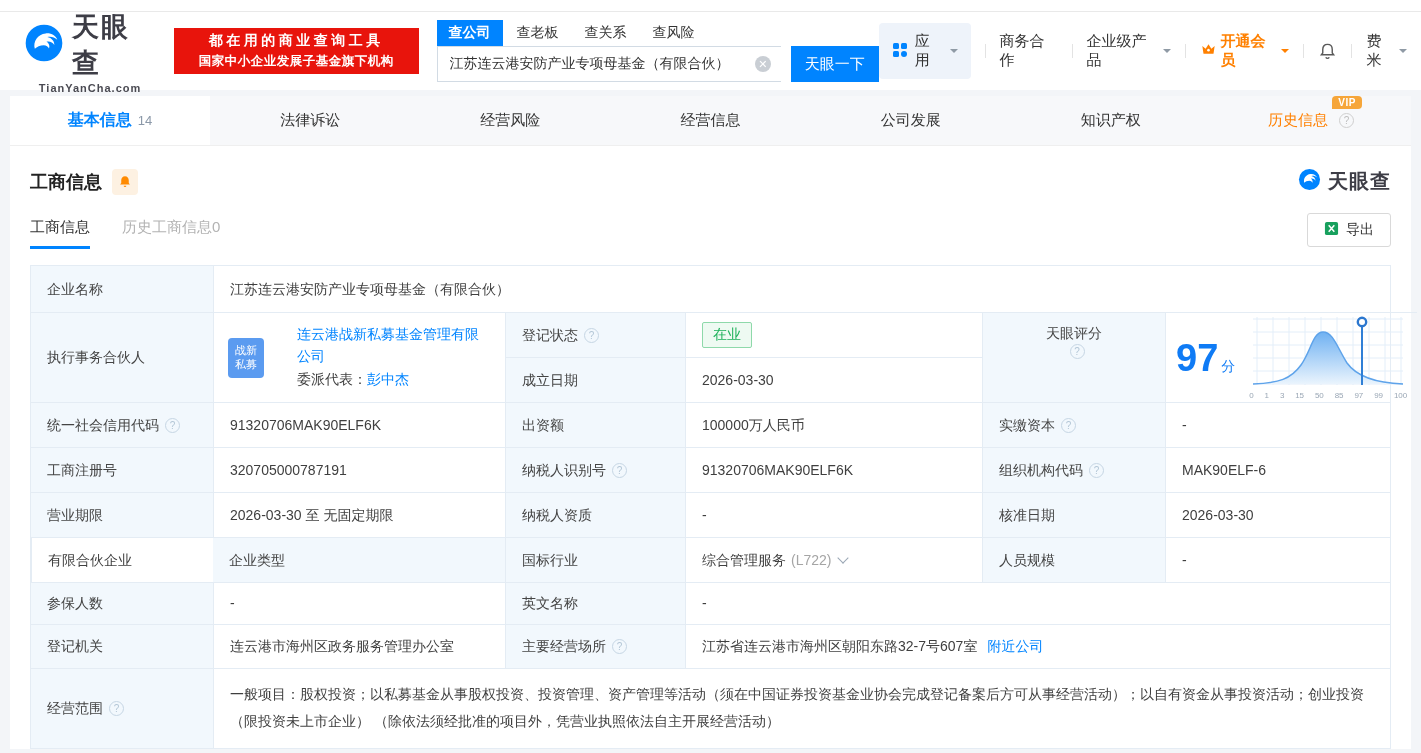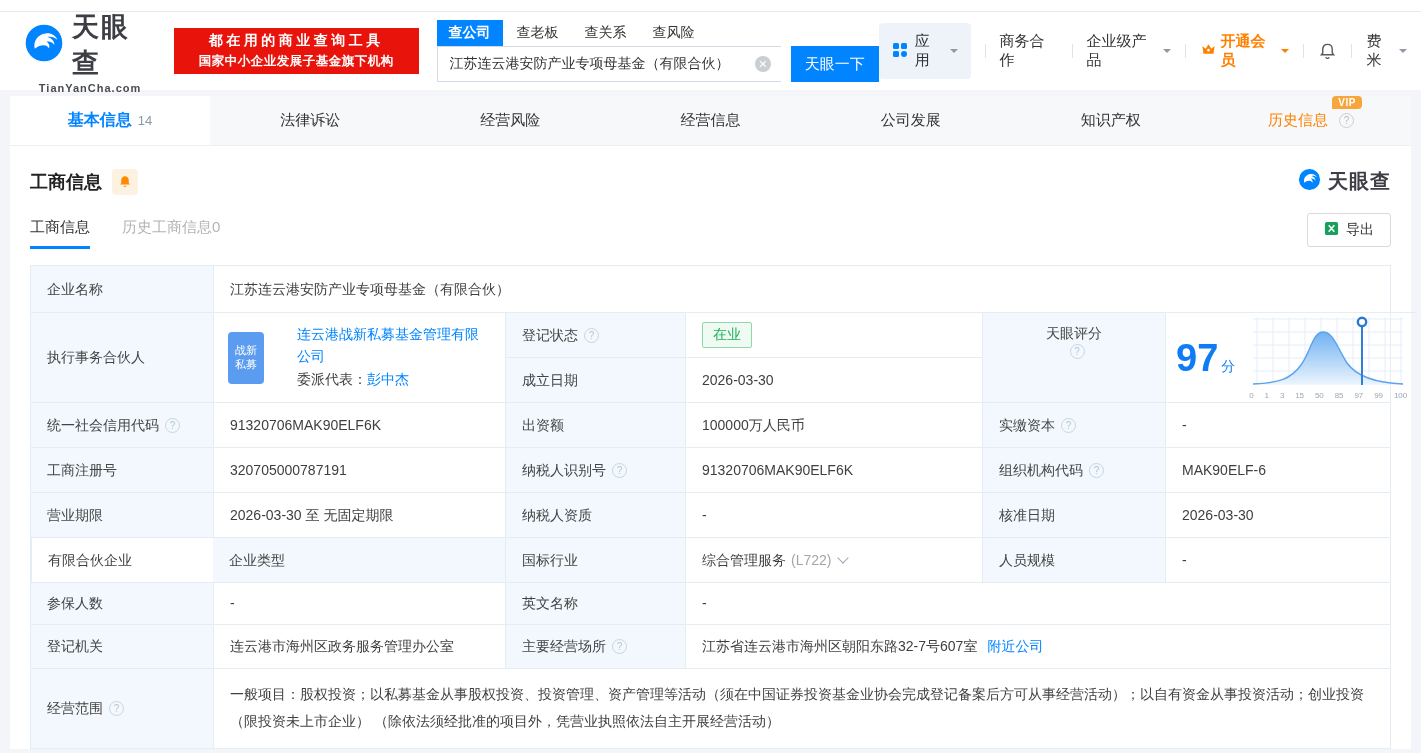--- a/index.html
+++ b/index.html
@@ -81,21 +81,21 @@
   .t-row2{grid-template-rows:45px 45px;}
   .p1{grid-column:1;grid-row:1/3;}
   .p2{grid-column:2;grid-row:1/3;}
   .p3{grid-column:3;grid-row:1;}
   .p4{grid-column:4;grid-row:1;}
   .p5{grid-column:3;grid-row:2;}
   .p6{grid-column:4;grid-row:2;}
   .p7{grid-column:5;grid-row:1/3;flex-direction:column;}
   .p8{grid-column:6;grid-row:1/3;}
   .partner-cell{gap:9px;padding:8px 14px;}
-  .avatar{width:36px;height:52px;border-radius:4px;background:#5b9bf0;display:flex;align-items:center;justify-content:center;flex:none;cursor:pointer;}
+  .avatar{width:36px;height:40px;border-radius:4px;background:#5b9bf0;display:flex;align-items:center;justify-content:center;flex:none;cursor:pointer;}
   .avatar span{display:block;width:24px;font-size:11px;color:#fff;line-height:1.25;word-break:break-all;text-align:center;}
   .partner-text{display:flex;flex-direction:column;gap:1px;font-size:14px;line-height:1.55;margin-left:24px;}
   .badge-active{color:#1eb15a;background:#eefaf2;border:1px solid #8ed9aa;padding:2px 10px;border-radius:2px;font-size:14px;line-height:1.4;}
   .muted-note{color:#a5a5a5;margin-left:5px;}
   .chev{width:8px;height:8px;border-right:1.5px solid #9aa7b5;border-bottom:1.5px solid #9aa7b5;transform:rotate(45deg);margin-left:8px;margin-top:-4px;}
   .score-cell{gap:14px;padding:6px 10px;}
   .score-num{font-size:38px;font-weight:700;color:#0f7bf5;line-height:1;}
   .score-unit{font-size:14px;color:#0f7bf5;margin-left:3px;}
   .score-chart{display:flex;flex-direction:column;flex:none;}
   .ticks{display:flex;justify-content:space-between;width:158px;font-size:8px;color:#9aa7b5;margin-top:1px;}

